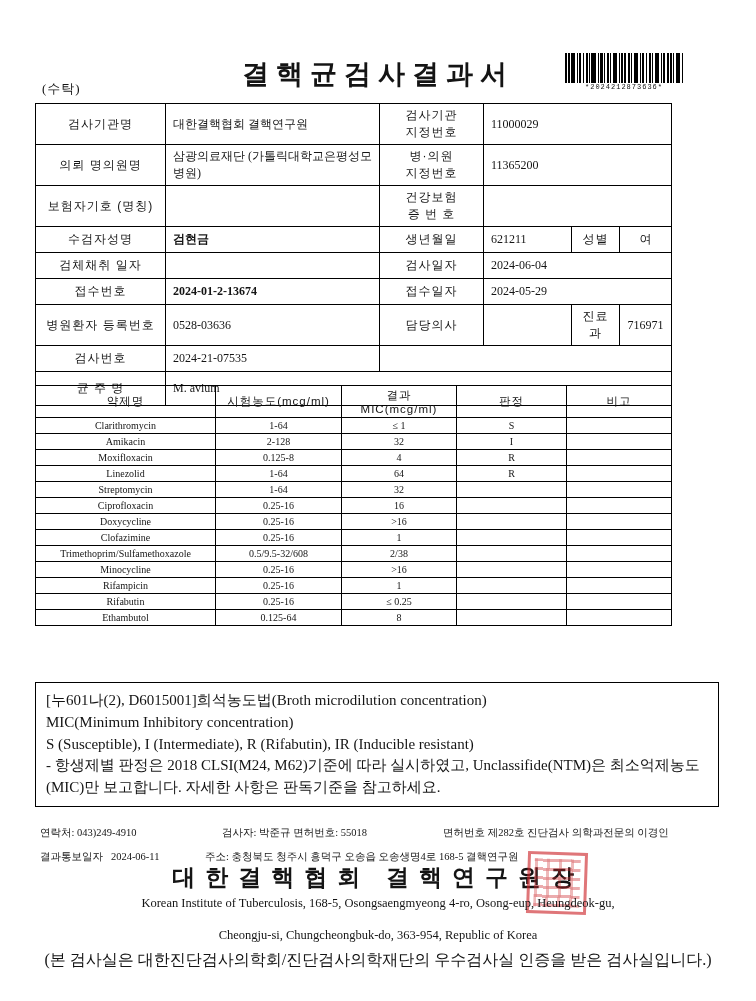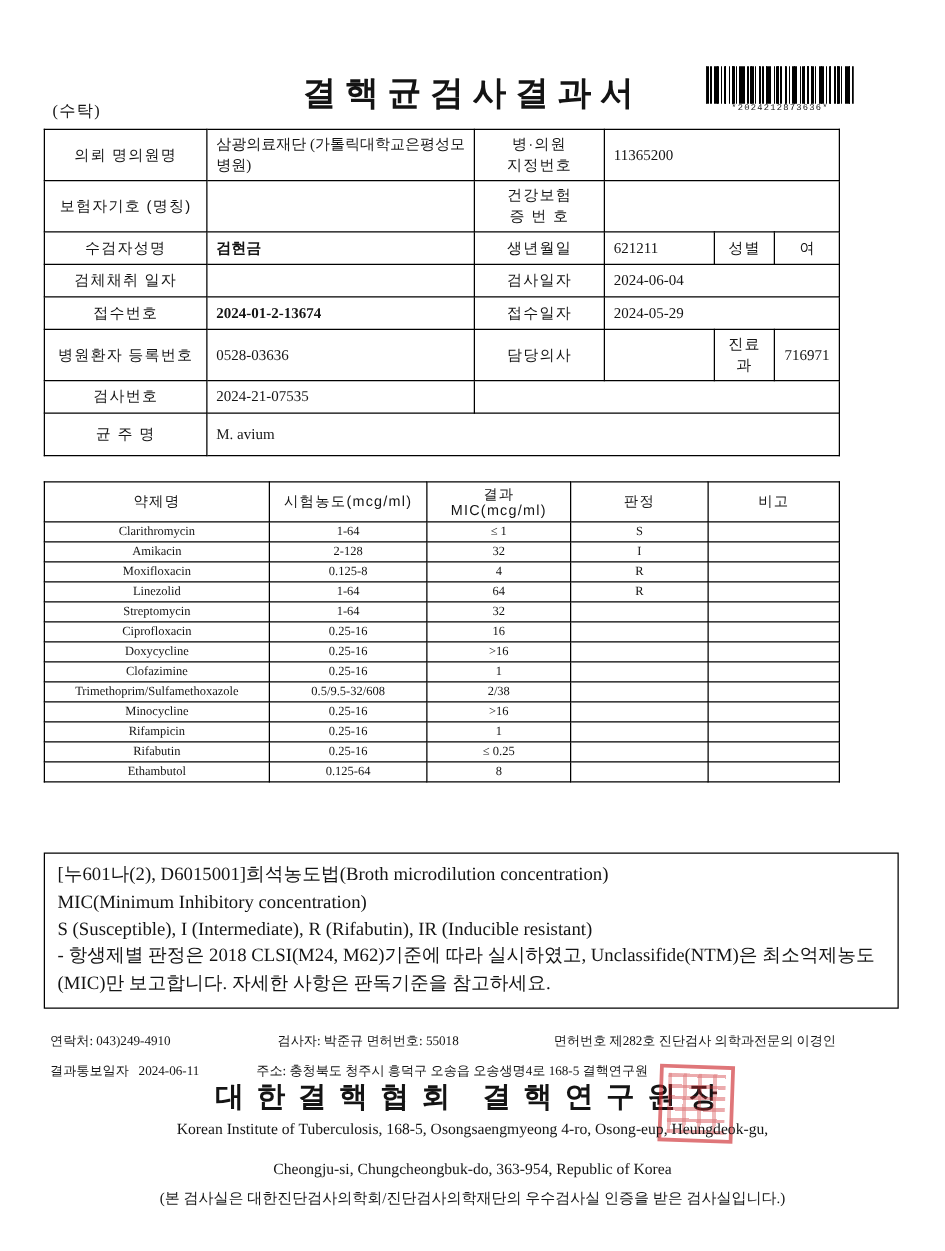--- a/index.html
+++ b/index.html
@@ -46,21 +46,21 @@
   
   .notes-box { position:absolute; left:35px; top:682px; width:684px;
     border:1.5px solid #000; padding:7px 10px; font-size:15px; line-height:1.45; }
   .notes-box div { white-space:nowrap; }
 
   
   .foot-line { position:absolute; font-size:10.5px; white-space:nowrap; }
   .org-title { position:absolute; left:0; top:862px; width:100%; text-align:center;
     font-size:23px; font-weight:bold; letter-spacing:10px; }
   .eng { position:absolute; left:0; width:100%; text-align:center; font-size:12.5px; }
-  .accred { position:absolute; left:0; top:950px; width:100%; text-align:center; font-size:12px; }
+  .accred { position:absolute; left:0; top:950px; width:100%; text-align:center; font-size:16px; }
 
   .seal { position:absolute; left:527px; top:852px; width:60px; height:62px;
     border:3px solid rgba(205,40,45,.75); transform:rotate(2deg); opacity:.85; }
   .seal-inner { position:absolute; inset:4px;
     background:
       repeating-linear-gradient(0deg, rgba(205,40,45,.65) 0 3px, transparent 3px 9px),
       repeating-linear-gradient(90deg, rgba(205,40,45,.55) 0 3px, transparent 3px 12px);
     opacity:.7; }
 </style>
 </head>
@@ -79,20 +79,27 @@
   <table class="info-table">
     <colgroup>
       <col style="width:130px">
         <col style="width:214px">
         <col style="width:104px">
       <col style="width:88px">
         <col style="width:48px">
         <col style="width:52px">
     </colgroup>
     <tbody>
+        <tr>
+      <td class="lbl">검사기관명</td>
+      <td class="val">대한결핵협회 결핵연구원</td>
+      <td class="lbl">검사기관
+지정번호</td>
+      <td class="val" colspan="3">11000029</td>
+    </tr>
     <tr>
       <td class="lbl">의뢰 명의원명</td>
       <td class="val">삼광의료재단 (가톨릭대학교은평성모병원)</td>
       <td class="lbl">병·의원
 지정번호</td>
       <td class="val" colspan="3">11365200</td>
     </tr>
     <tr>
       <td class="lbl">보험자기호 (명칭)</td>
       <td class="val"></td>

